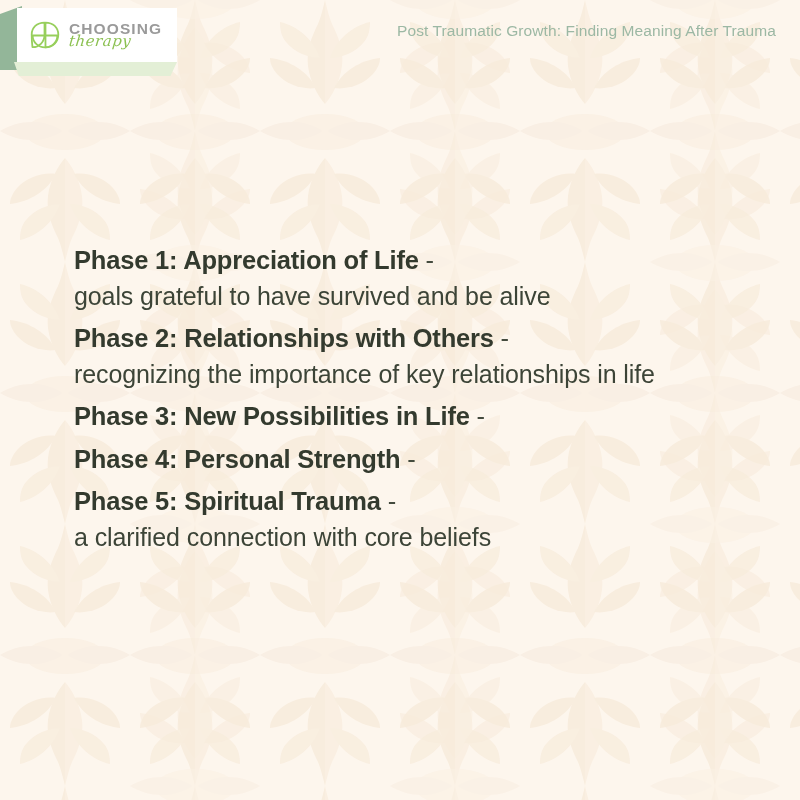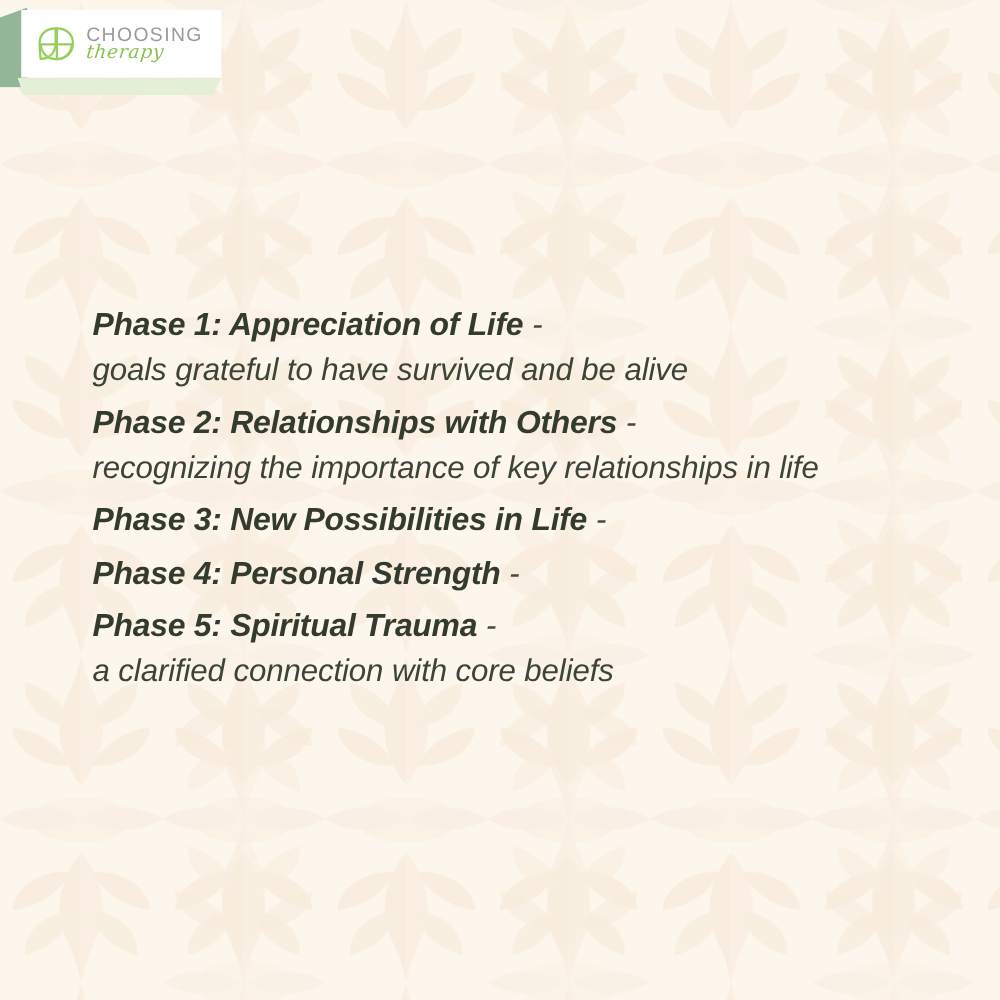--- a/index.html
+++ b/index.html
@@ -68,21 +68,21 @@
     align-items:center;
     padding-left:9px;
   }
   .logo-mark { width:38px; height:38px; flex:0 0 38px; }
   .logo-word { margin-left:5px; line-height:1; }
   .logo-word .brand-top {
     display:block;
     font-size:15.5px;
     letter-spacing:1.1px;
     color:#9a9a9a;
-    font-weight:400;
+    font-weight:700;
   }
   .logo-word .brand-bottom {
     display:block;
     margin-top:-3px;
     font-family:"DejaVu Serif", serif;
     font-style:italic;
     font-size:15px;
     letter-spacing:0.5px;
     color:#8cc152;
     transform:skewX(-6deg);
@@ -111,21 +111,21 @@
     letter-spacing:-0.4px;
     padding:0 40px;
   }
 
   
   #phases {
     position:absolute;
     left:74px; right:40px; top:242px;
     z-index:2;
   }
-  .phase-block { margin-bottom:6px;font-style:italic; }
+  .phase-block { margin-bottom:6px; }
   .phase-head {
     font-size:25.5px;
     font-weight:700;
     color:#333a2e;
     line-height:1.42;
     letter-spacing:-0.2px;
   }
   .phase-head .dash {
     font-weight:400;
     color:#444b3e;
@@ -190,20 +190,21 @@
             <path d="M20 33 C12.5 33 7 27.5 7 20.5 L33 20.5 C33 27.5 27.5 33 20 33 Z" fill="none" stroke="#97cf5c" stroke-width="1.9" stroke-linejoin="round"></path>
           </svg>
         </span>
         <span class="logo-word">
           <span class="brand-top">CHOOSING</span>
           <span class="brand-bottom">therapy</span>
         </span>
       </div>
     </div>
 
+    <div id="header-title">Post Traumatic Growth: Finding Meaning After Trauma</div>
   </div>
 
 
   <div id="phases">
 
     <div class="phase-block">
       <div class="phase-head">
         <span>Phase 1: Appreciation of Life</span><span class="dash"> -</span>
       </div>
       <div class="phase-desc">goals grateful to have survived and be alive</div>

